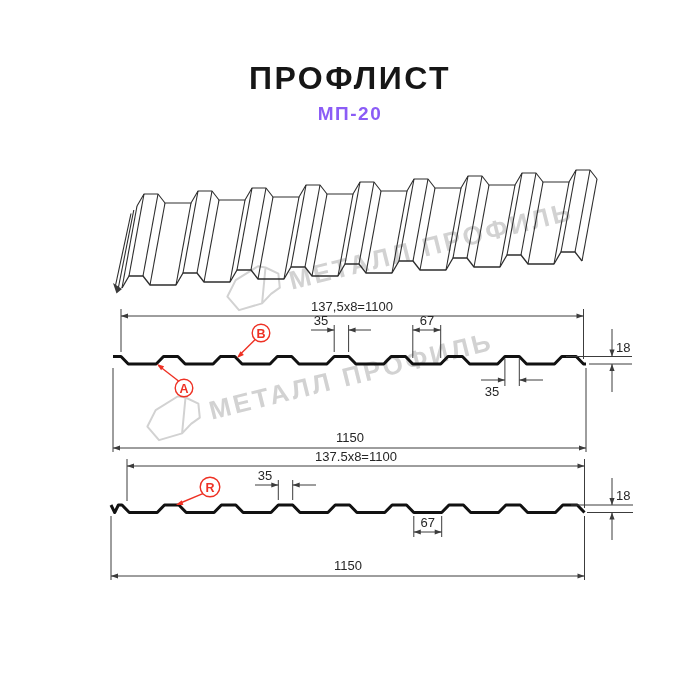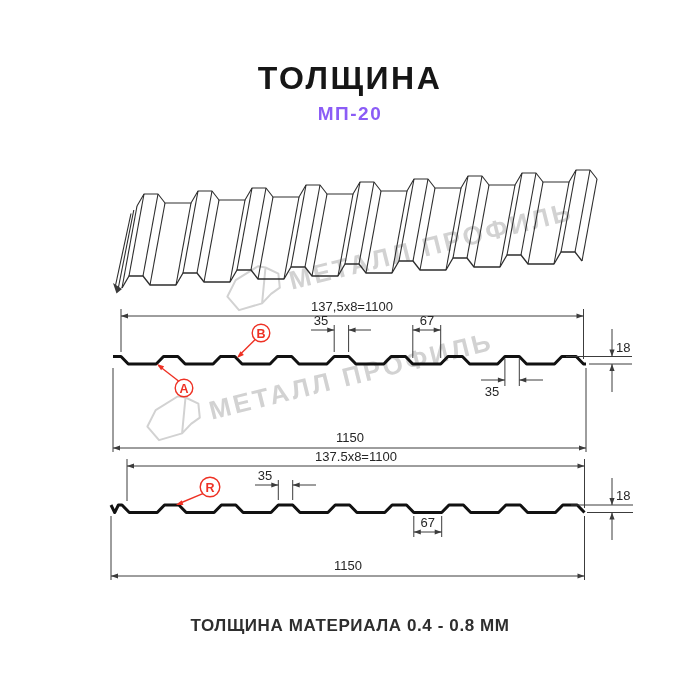--- a/index.html
+++ b/index.html
@@ -20,21 +20,21 @@
   .redline{stroke:var(--red);stroke-width:1.4;fill:none;}
   .redfill{fill:var(--red);stroke:none;}
   .wmstroke{stroke:var(--wm);stroke-width:2;fill:none;stroke-linejoin:round;}
 </style>
 </head>
 <body>
 
 <div id="page" style="--red: #ee3124; --ink: #111111; --wm: #d2d2d2;">
 
   <div class="hdr">
-    <div class="title">ТОЛЩИНА</div>
+    <div class="title">ПРОФЛИСТ</div>
     <div class="subtitle">МП-20</div>
   </div>
 
   <svg width="700" height="700" viewBox="0 0 700 700">
     <g transform="translate(232,315) rotate(-14)">
       <path class="wmstroke" d="M37,-41 L12,-33 L0,-19 L8,-3 L32,-4 L43,-11 L53,-15 L55,-29 L44,-38 Z M44,-38 L32,-4"></path>
       <text class="wm" x="64" y="-10">МЕТАЛЛ ПРОФИЛЬ</text>
     </g>
     <g id="sheet3d">
         <path d="M122,288 L129,276 L143,276 L150,285 L176,285 L183,273 L197,273 L204,282 L230,282 L237,270 L251,270 L258,279 L284,279 L291,267 L305,267 L312,276 L338,276 L345,264 L359,264 L366,273 L392,273 L399,261 L413,261 L420,270 L446,270 L453,258 L467,258 L474,267 L500,267 L507,255 L521,255 L528,264 L554,264 L561,252 L575,252 L582,261" fill="none" stroke="#2e2e2e" stroke-width="1.3" stroke-linejoin="round"></path>
@@ -184,14 +184,13 @@
     </g>
 
     <g>
       <line class="redline" x1="202.8" y1="493.6" x2="178" y2="504"></line>
       <path class="redfill" d="M176,505 L183.4,504.9 L181.7,500.2 Z"></path>
       <circle class="redline" cx="210" cy="487" r="9.8"></circle>
       <text class="redletter" x="210" y="491.5" text-anchor="middle">R</text>
     </g>
   </svg>
 
-  <div class="footer">ТОЛЩИНА МАТЕРИАЛА 0.4 - 0.8 ММ</div>
 </div>
 
 </body></html>

